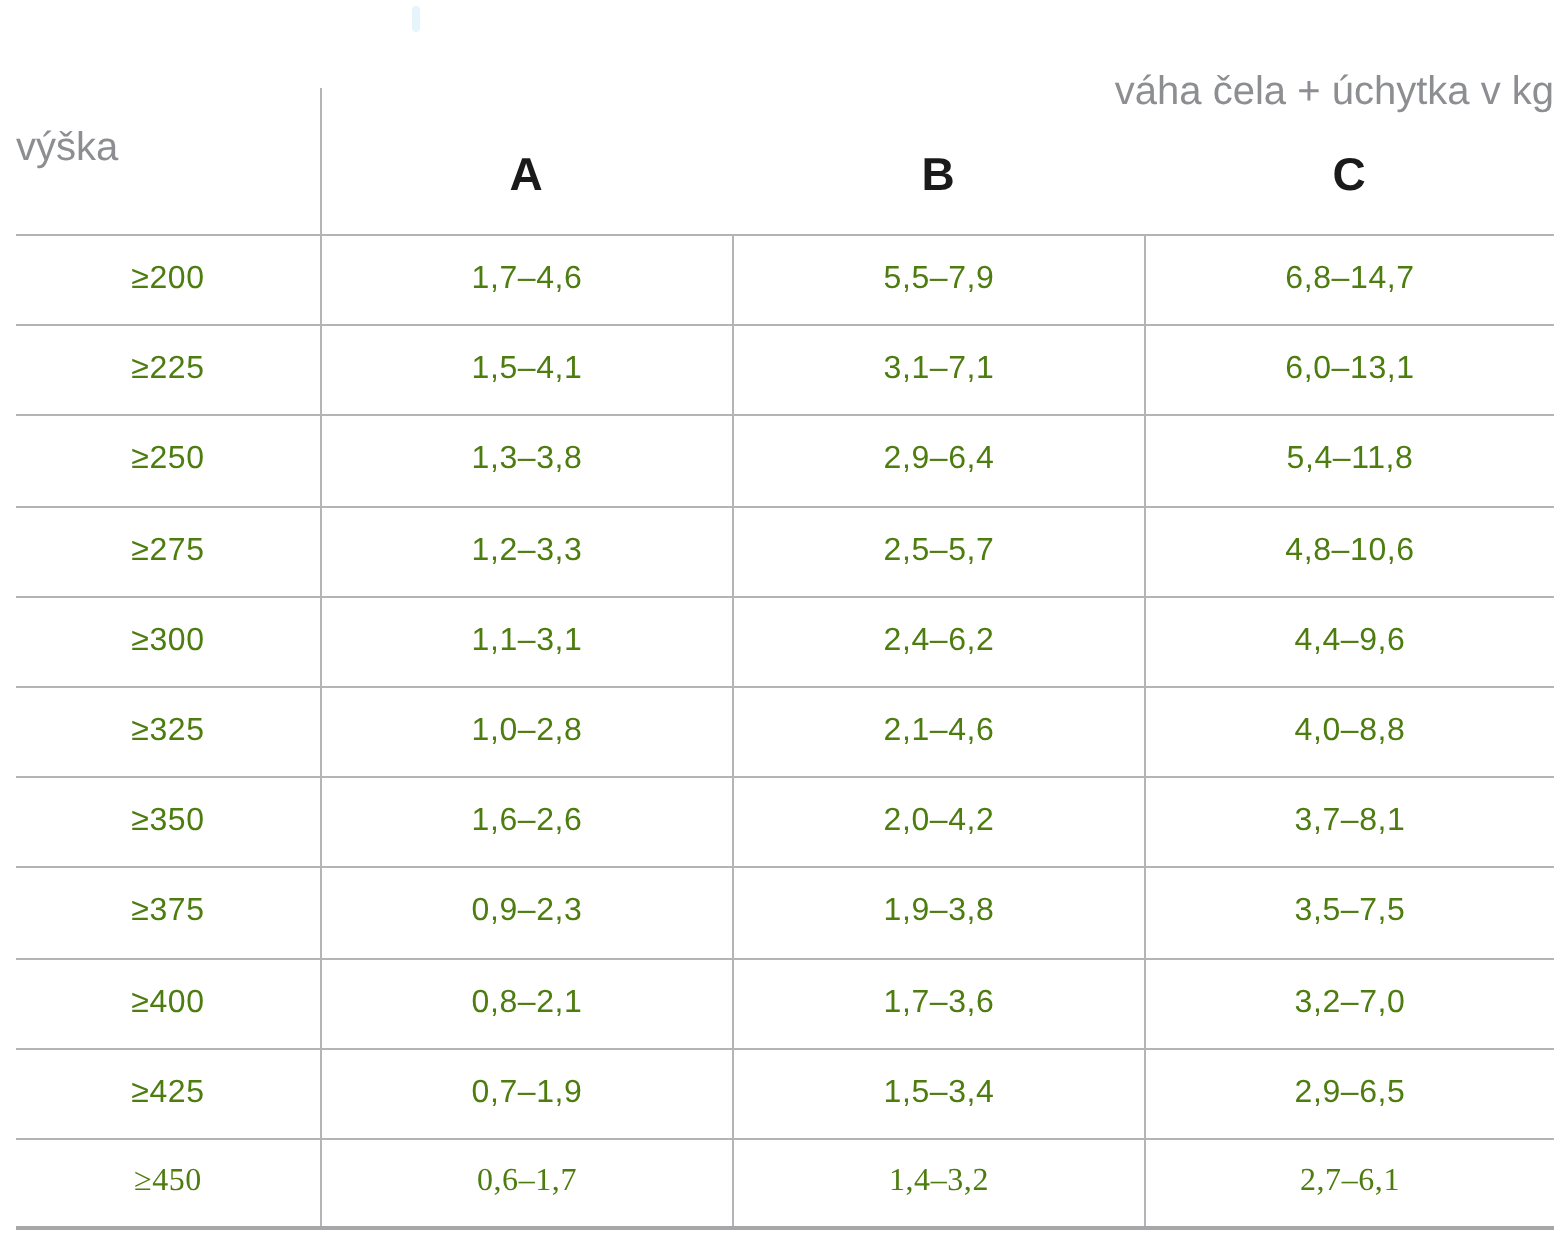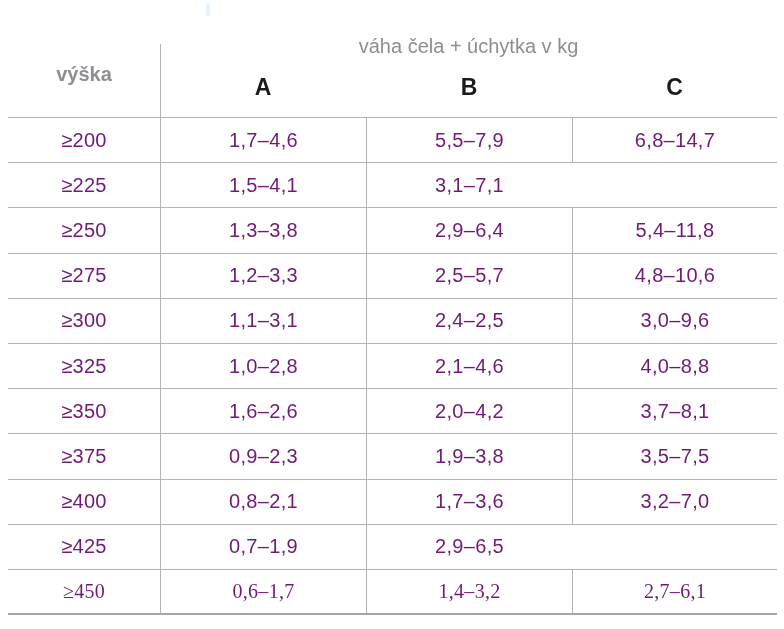--- a/index.html
+++ b/index.html
@@ -25,37 +25,34 @@
   
   .thead {
     display: grid;
     grid-template-columns: 152px 617px;
     height: 88px;
     border-bottom: 1px solid #b4b4b6;
     position: relative;
   }
   .corner {
     display: flex;
-    flex-direction: column;
     align-items: center;
-    justify-content: center;
     color: #8d8e92;
     font-size: 20px;
     line-height: 26px;
-    font-weight: bold;
   }
   .head-right {
     display: flex;
     flex-direction: column;
     align-items: stretch;
   }
   .tbl-title {
     margin-top: 4px;
     height: 24px;
-    text-align: center;
+    text-align: right;
     color: #8d8e92;
     font-size: 20px;
     line-height: 24px;
   }
   .abc-row {
     margin-top: 14px;
     height: 30px;
     display: grid;
     grid-template-columns: 206px 206px 205px;
   }
@@ -83,22 +80,22 @@
     border-bottom: 1px solid #b4b4b6;
   }
   .row:last-child {
     border-bottom: 2px solid #a7a7a9;
     font-family: Liberation Serif, serif;
   }
   .cell {
     display: flex;
     align-items: center;
     justify-content: center;
-    color: #701a75;
-    font-size: 20px;
+    color: #4d7c0f;
+    font-size: 16px;
     letter-spacing: 0.3px;
   }
   .cell.v { border-left: 1px solid #b4b4b6; }
 </style>
 </head>
 <body>
 
 <div class="artifact"></div>
 
 <div class="tbl">
@@ -120,38 +117,39 @@
       <div class="row">
         <div class="cell">≥200</div>
         <div class="cell v">1,7–4,6</div>
         <div class="cell v">5,5–7,9</div>
         <div class="cell v">6,8–14,7</div>
       </div>
       <div class="row">
         <div class="cell">≥225</div>
         <div class="cell v">1,5–4,1</div>
         <div class="cell v">3,1–7,1</div>
+        <div class="cell v">6,0–13,1</div>
       </div>
       <div class="row">
         <div class="cell">≥250</div>
         <div class="cell v">1,3–3,8</div>
         <div class="cell v">2,9–6,4</div>
         <div class="cell v">5,4–11,8</div>
       </div>
       <div class="row">
         <div class="cell">≥275</div>
         <div class="cell v">1,2–3,3</div>
         <div class="cell v">2,5–5,7</div>
         <div class="cell v">4,8–10,6</div>
       </div>
       <div class="row">
         <div class="cell">≥300</div>
         <div class="cell v">1,1–3,1</div>
-        <div class="cell v">2,4–2,5</div>
-        <div class="cell v">3,0–9,6</div>
+        <div class="cell v">2,4–6,2</div>
+        <div class="cell v">4,4–9,6</div>
       </div>
       <div class="row">
         <div class="cell">≥325</div>
         <div class="cell v">1,0–2,8</div>
         <div class="cell v">2,1–4,6</div>
         <div class="cell v">4,0–8,8</div>
       </div>
       <div class="row">
         <div class="cell">≥350</div>
         <div class="cell v">1,6–2,6</div>
@@ -166,20 +164,21 @@
       </div>
       <div class="row">
         <div class="cell">≥400</div>
         <div class="cell v">0,8–2,1</div>
         <div class="cell v">1,7–3,6</div>
         <div class="cell v">3,2–7,0</div>
       </div>
       <div class="row">
         <div class="cell">≥425</div>
         <div class="cell v">0,7–1,9</div>
+        <div class="cell v">1,5–3,4</div>
         <div class="cell v">2,9–6,5</div>
       </div>
       <div class="row">
         <div class="cell">≥450</div>
         <div class="cell v">0,6–1,7</div>
         <div class="cell v">1,4–3,2</div>
         <div class="cell v">2,7–6,1</div>
       </div>
     </div>
 </div>

